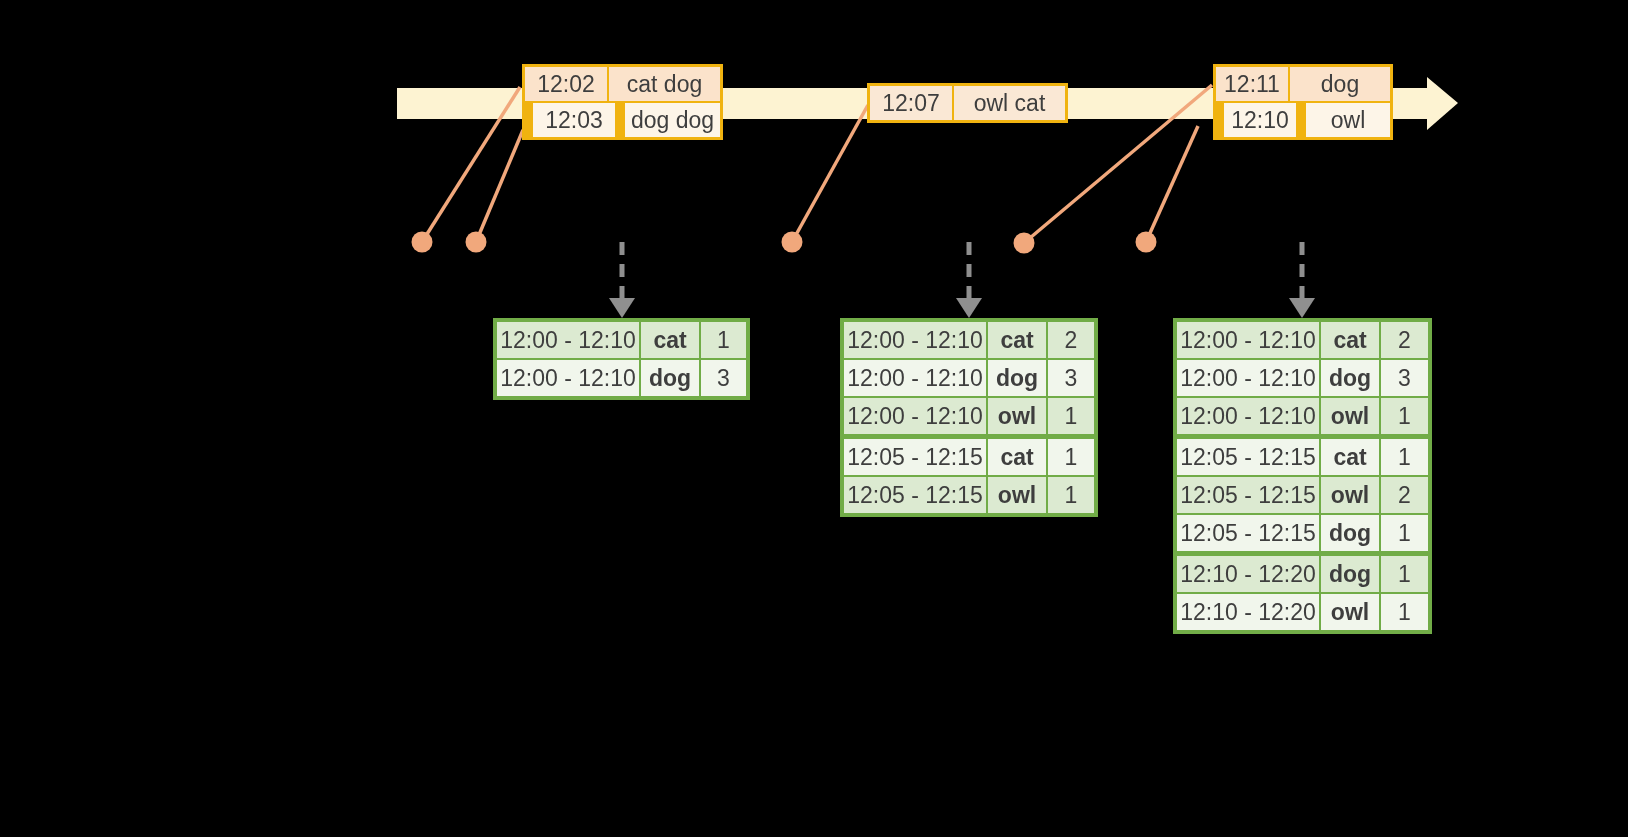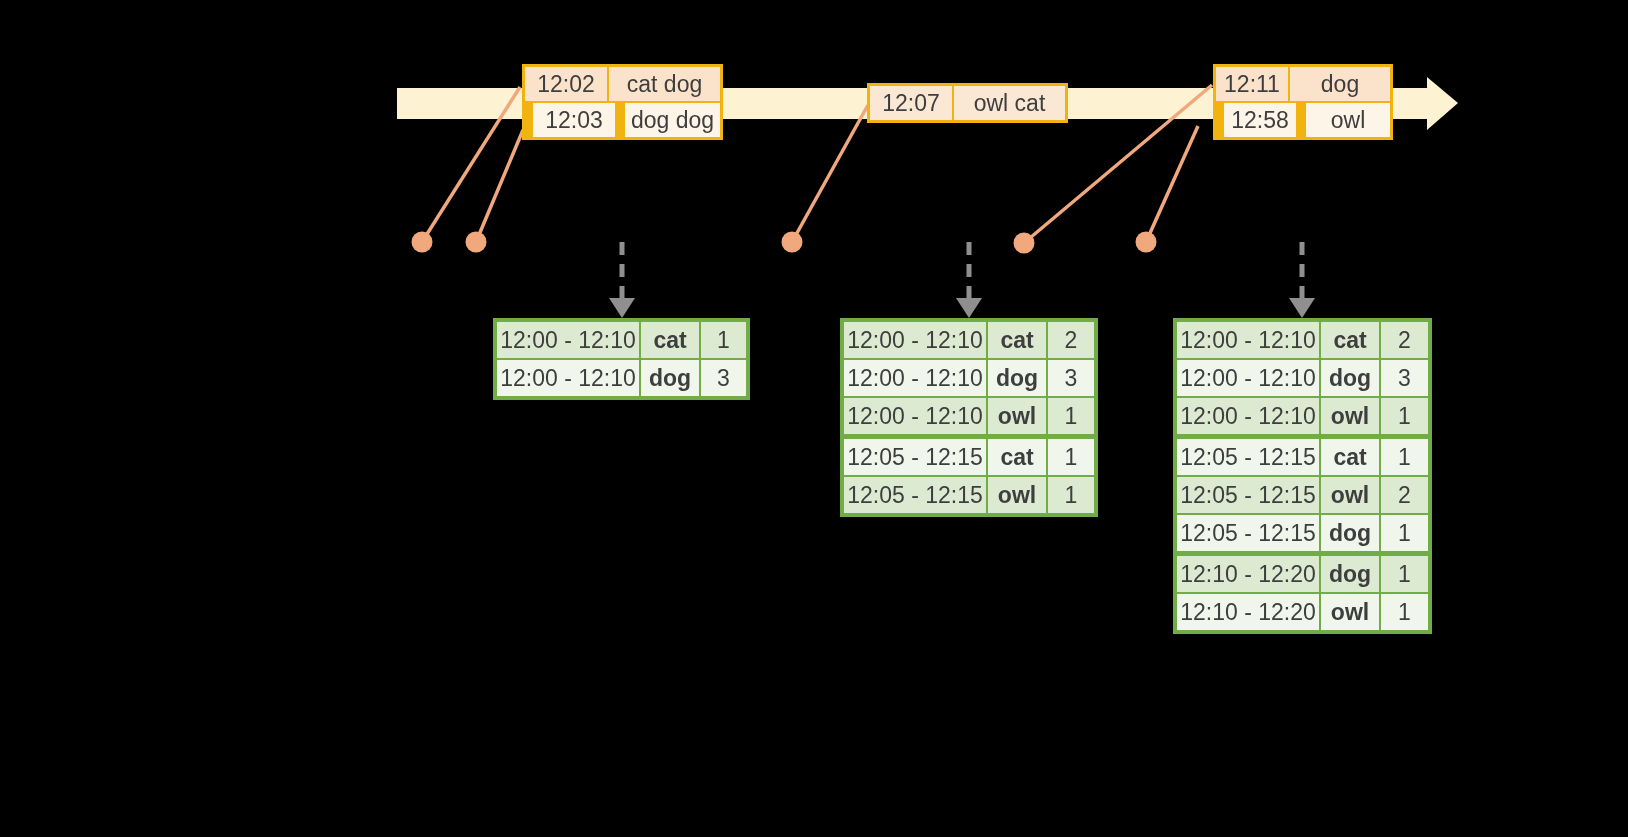--- a/index.html
+++ b/index.html
@@ -94,21 +94,21 @@
         <div class="ecell c-time">12:07</div>
         <div class="ecell c-words">owl cat</div>
       </div>
     </div>
   <div class="etable" id="etable-2" style="left:1213px;top:64px;width:180px;">
       <div class="erow shade-peach">
         <div class="ecell c-time">12:11</div>
         <div class="ecell c-words">dog</div>
       </div>
       <div class="erow shade-cream">
-        <div class="ecell c-time">12:58</div>
+        <div class="ecell c-time">12:10</div>
         <div class="ecell c-words">owl</div>
       </div>
     </div>
 
   <div class="rtable" id="rtable-0" style="left:493px;top:318px;width:257px;">
       <div class="rgroup">
         <div class="rrow dark">
           <div class="rcell c-window">12:00 - 12:10</div>
           <div class="rcell c-word">cat</div>
           <div class="rcell c-count">1</div>

